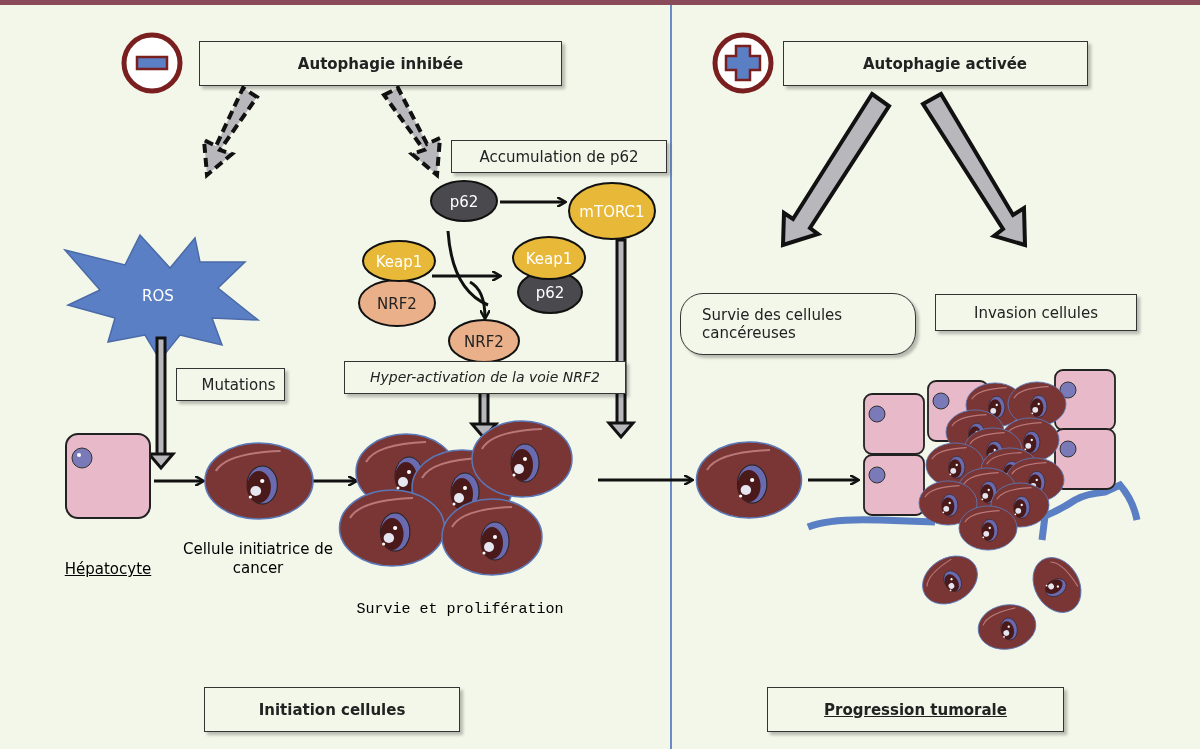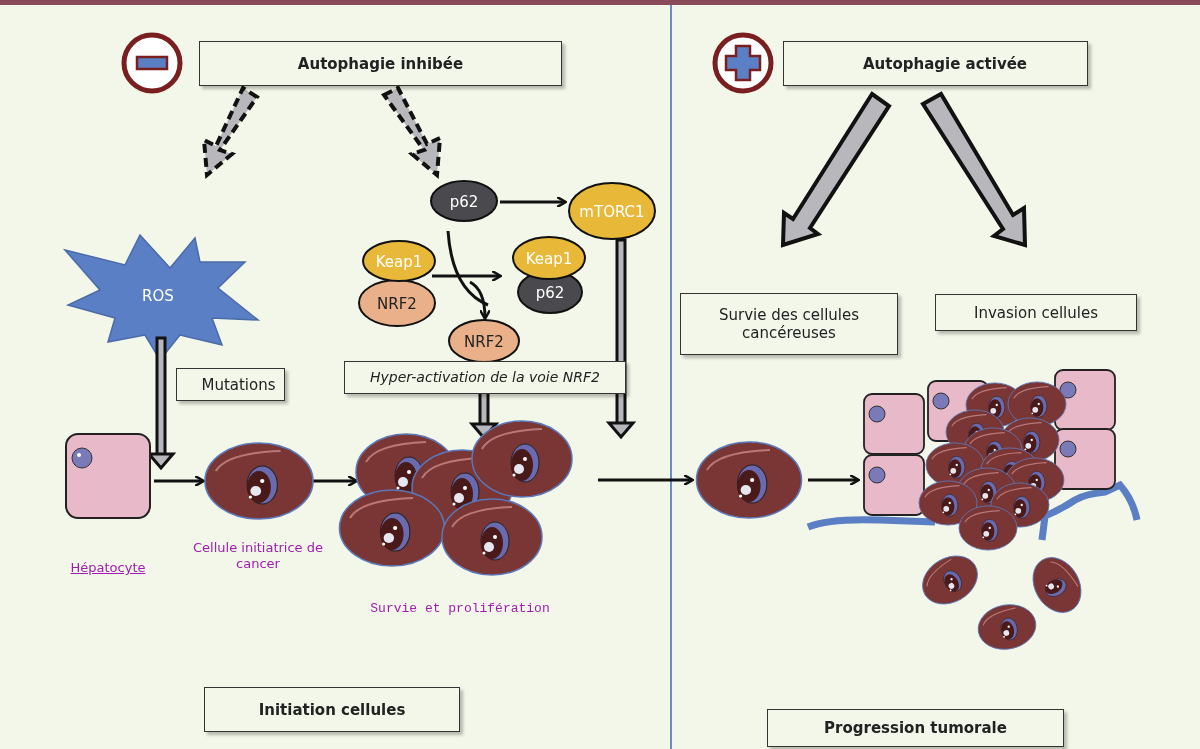--- a/index.html
+++ b/index.html
@@ -1,22 +1,22 @@
 <!DOCTYPE html>
 <html><head>
 <meta charset="utf-8">
 <style>
   html,body{margin:0;padding:0;background:#f2f7e9;}
   body{width:1200px;height:749px;position:relative;overflow:hidden;font-family:"DejaVu Sans",sans-serif;}
   #stage{position:absolute;left:0;top:0;width:1200px;height:749px;}
   .topbar{position:absolute;left:0;top:0;width:1200px;height:5px;background:#8a4a5a;}
   .divider{position:absolute;left:670px;top:5px;width:2px;height:744px;background:#6b8ac9;}
-  .box{position:absolute;box-sizing:border-box;border:1.5px solid #333;background:#f2f7e9;box-shadow:3px 3px 3px rgba(0,0,0,0.25);display:flex;align-items:center;justify-content:center;text-align:center;color:#222;font-size:15px;line-height:1.2;}
+  .box{position:absolute;box-sizing:border-box;border:1.5px solid #333;background:#f2f7e9;box-shadow:3px 3px 3px rgba(0,0,0,0.25);display:flex;align-items:center;justify-content:center;color:#222;font-size:15px;line-height:1.2;}
   .box.bold{font-weight:bold;font-size:15px;}
-  .lbl{position:absolute;color:#a21caf;font-size:13px;text-align:center;line-height:1.25;}
+  .lbl{position:absolute;color:#000000;font-size:15px;text-align:center;line-height:1.25;}
   svg text{font-family:"DejaVu Sans",sans-serif;}
 </style>
 </head>
 <body>
 
 <div id="stage">
   <div class="topbar"></div>
   <div class="divider"></div>
 
   <svg width="1200" height="749" style="position:absolute;left:0;top:0">
@@ -220,23 +220,24 @@
     <text x="399" y="267" fill="#fff" font-size="15" text-anchor="middle">Keap1</text>
     <text x="397" y="309" fill="#222" font-size="15" text-anchor="middle">NRF2</text>
     <text x="549" y="264" fill="#fff" font-size="15" text-anchor="middle">Keap1</text>
     <text x="550" y="298" fill="#fff" font-size="15" text-anchor="middle">p62</text>
     <text x="484" y="347" fill="#222" font-size="15" text-anchor="middle">NRF2</text>
     <text x="158" y="301" fill="#fff" font-size="15" text-anchor="middle">ROS</text>
   </svg>
 
   <div class="box bold" style="left:199px;top:41px;width:363px;height:45px;">Autophagie inhibée</div>
   <div class="box bold" style="left:783px;top:41px;width:305px;height:45px;padding-left:19px;">Autophagie activée</div>
+  <div class="box" style="left:451px;top:140px;width:216px;height:33px;">Accumulation de p62</div>
   <div class="box" style="left:176px;top:368px;width:109px;height:33px;padding-left:16px;">Mutations</div>
   <div class="box" style="left:344px;top:361px;width:282px;height:33px;font-size:14px;font-style:italic;">Hyper-activation de la voie NRF2</div>
-  <div class="box" style="left:680px;top:293px;width:218px;height:62px;padding:0 10px;">Survie des cellules cancéreuses</div>
+  <div class="box" style="left:680px;top:293px;width:236px;height:62px;padding:0 21px;border-radius:23px;">Survie des cellules cancéreuses</div>
   <div class="box" style="left:935px;top:294px;width:202px;height:37px;">Invasion cellules</div>
   <div class="box bold" style="left:204px;top:687px;width:256px;height:45px;">Initiation cellules</div>
-  <div class="box bold" style="left:767px;top:709px;width:297px;height:38px;">Progression tumorale</div>
+  <div class="box bold" style="left:767px;top:687px;width:297px;height:45px;text-decoration:underline;">Progression tumorale</div>
 
   <div class="lbl" style="left:48px;top:560px;width:120px;text-decoration:underline;">Hépatocyte</div>
   <div class="lbl" style="left:178px;top:540px;width:160px;">Cellule initiatrice de cancer</div>
   <div class="lbl" style="left:345px;top:601px;width:230px;font-family:Liberation Mono, monospace;">Survie et prolifération</div>
 </div>
 
 </body></html>

